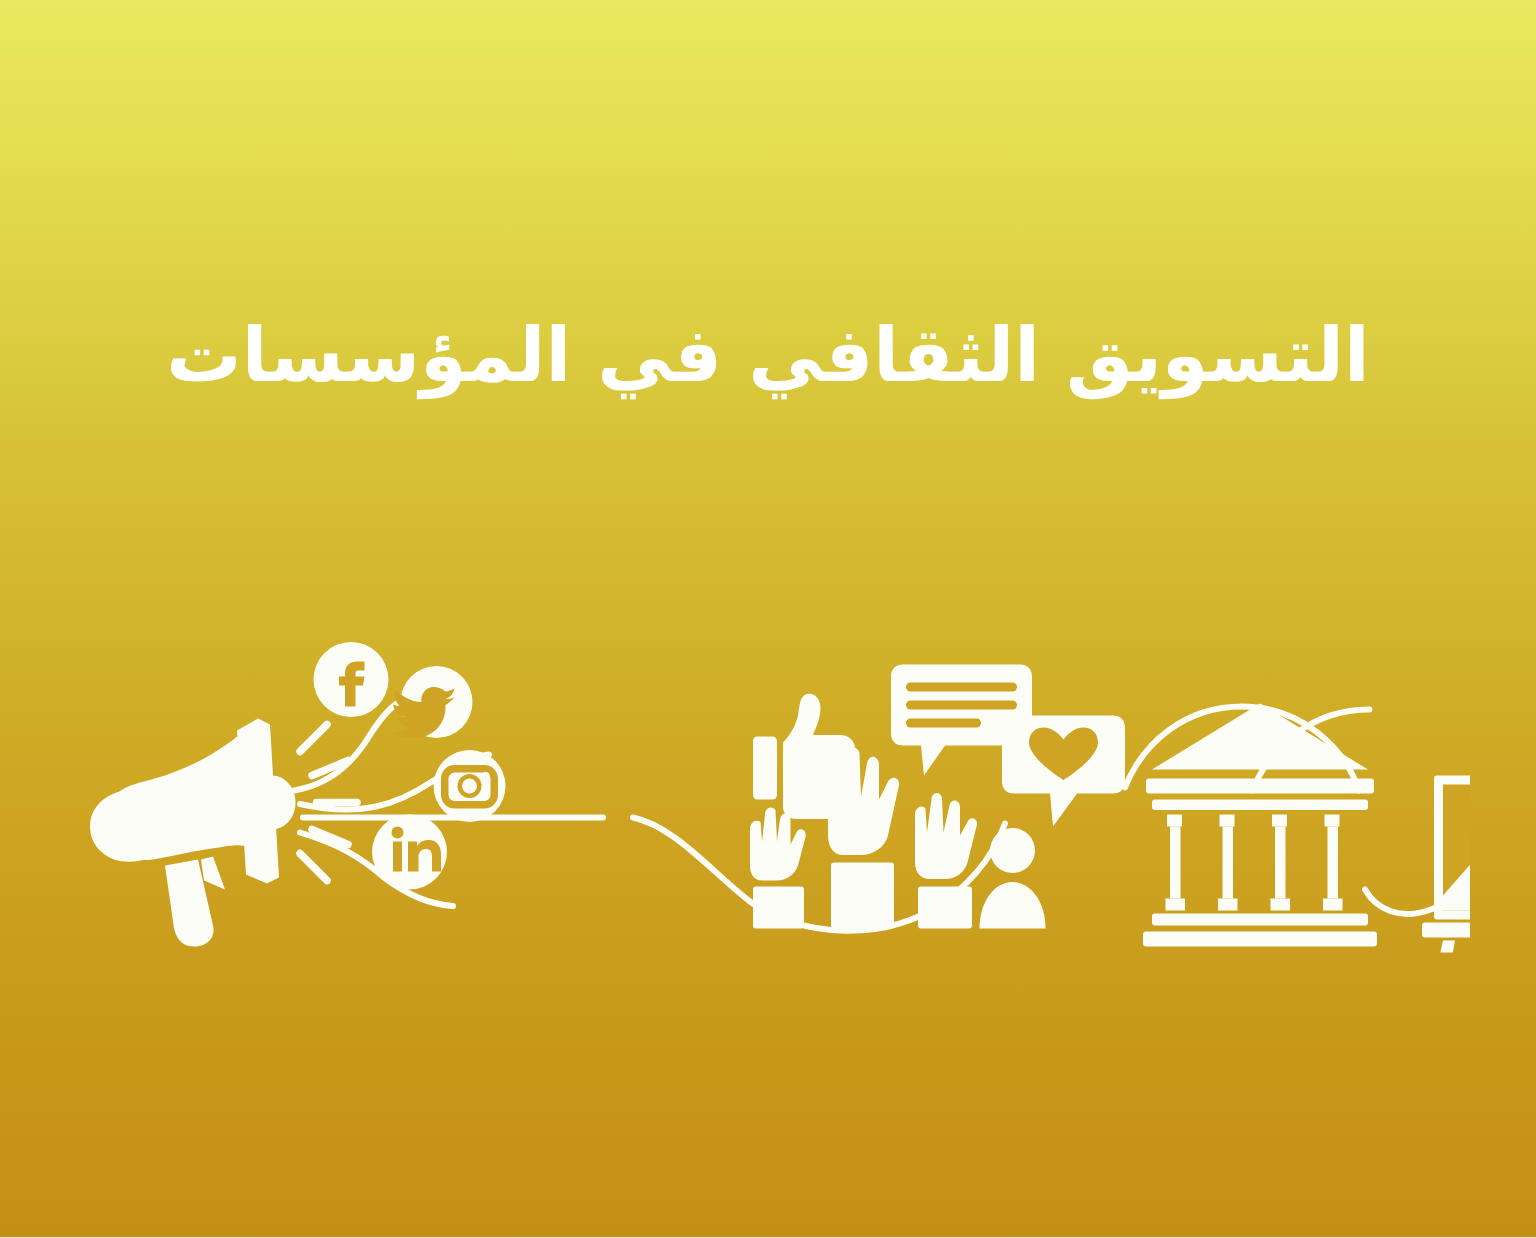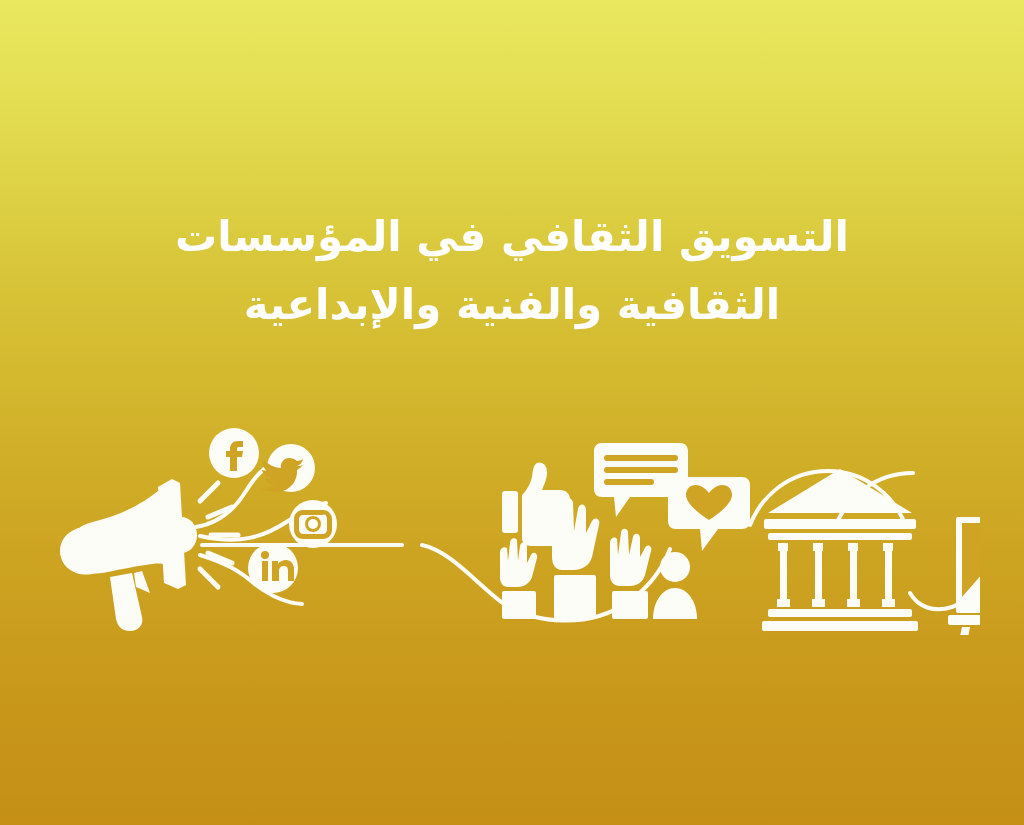--- a/index.html
+++ b/index.html
@@ -34,21 +34,21 @@
     left: 0;
     width: 1024px;
     text-align: center;
     direction: rtl;
   }
   .title-line {
     display: block;
     color: #ffffff;
     font-family: "DejaVu Sans", "Liberation Sans", sans-serif;
     font-weight: bold;
-    font-size: 42px;
+    font-size: 50px;
     line-height: 68px;
     letter-spacing: 0px;
     white-space: nowrap;
     text-rendering: optimizeLegibility;
   }
 
   
   #illustration {
     position: absolute;
     left: 50px;
@@ -65,21 +65,20 @@
   .ink-stroke { fill: none; stroke: #fdfdf7; stroke-linecap: round; stroke-linejoin: round; }
   .knockout { fill: #cfa424; }
 </style>
 </head>
 <body>
 
 <div id="banner">
 
   <div id="title-block">
     <span class="title-line">التسويق الثقافي في المؤسسات</span>
-    <span class="title-line">الثقافية والفنية والإبداعية</span>
   </div>
 
   <div id="illustration">
     <svg viewBox="0 0 930 230" xmlns="http://www.w3.org/2000/svg" aria-hidden="true">
 
       <g class="ink-stroke" stroke-width="4">
         <path d="M146 122 C 170 118, 185 104, 196 86 C 206 70, 214 62, 226 58"></path>
         <path d="M150 131 C 190 140, 214 132, 238 116 C 252 107, 262 100, 276 98"></path>
         <path d="M152 140 L 352 140"></path>
         <path d="M150 150 C 176 158, 190 166, 206 180 C 222 192, 236 198, 252 199"></path>

